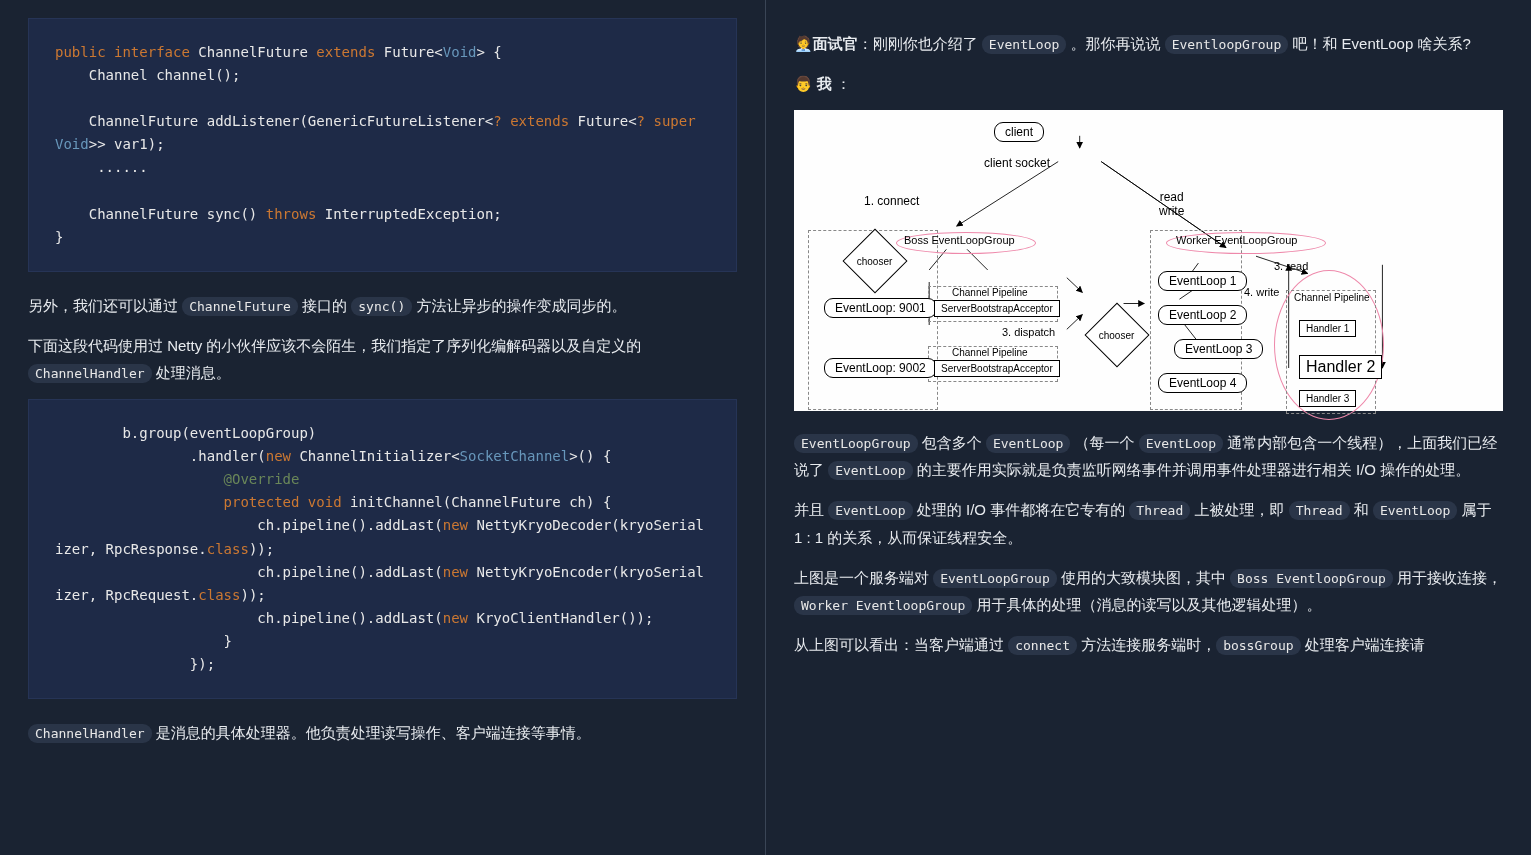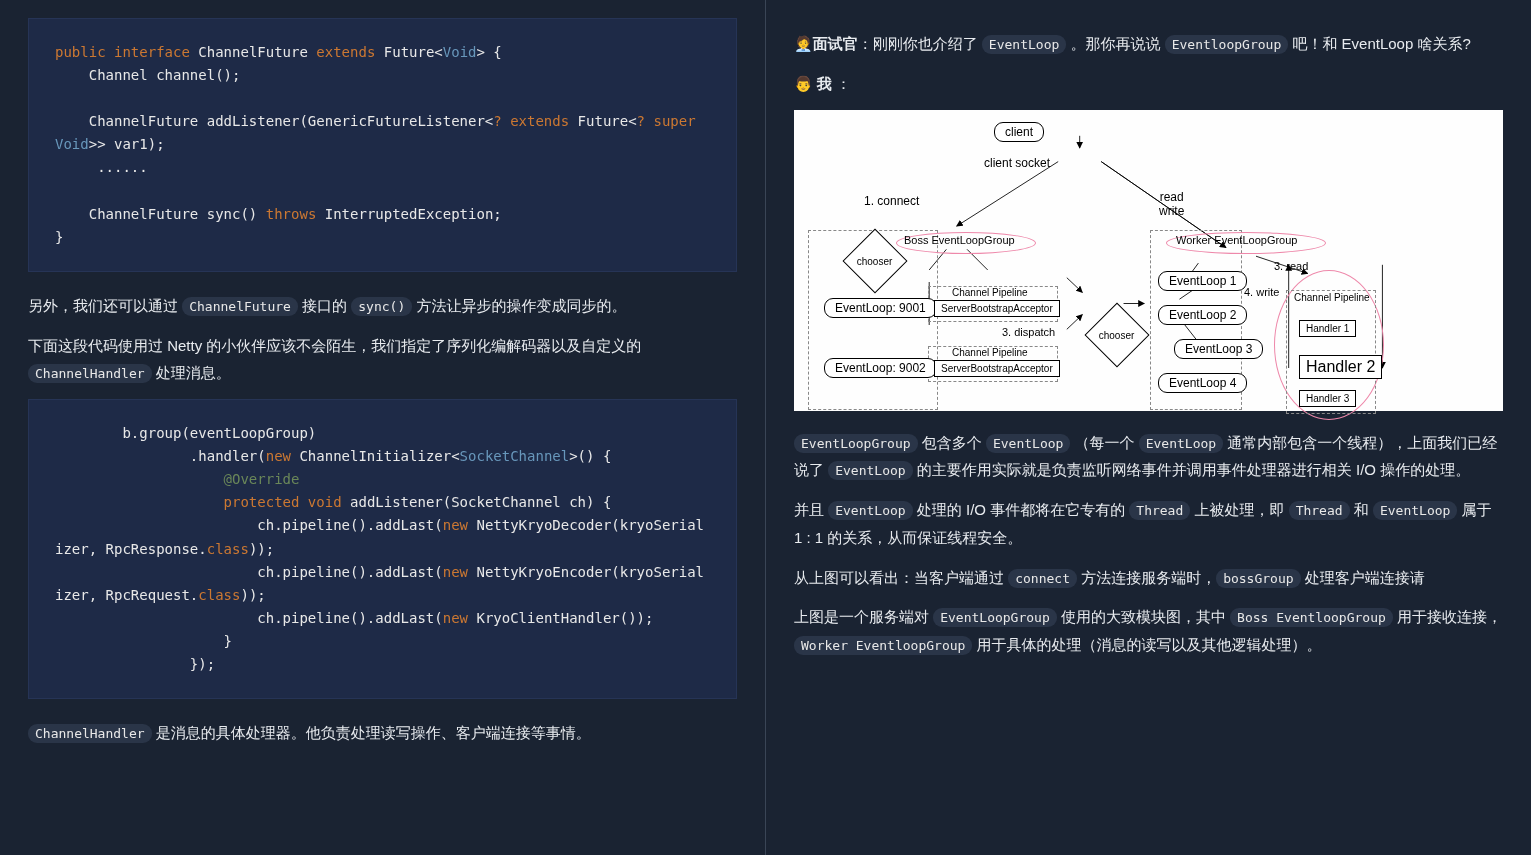--- a/index.html
+++ b/index.html
@@ -41,21 +41,21 @@
 <span>}</span></div>
 
 <p><span>另外，我们还可以通过 </span><span class="ic">ChannelFuture</span><span> 接口的 </span><span class="ic">sync()</span><span> 方法让异步的操作变成同步的。</span></p>
 
 
 <p><span>下面这段代码使用过 Netty 的小伙伴应该不会陌生，我们指定了序列化编解码器以及自定义的</span> <span class="ic">ChannelHandler</span><span> 处理消息。</span></p>
 
 <div class="code-block"><span>        b.group(eventLoopGroup)</span>
 <span>                .handler(</span><span class="kw">new</span><span> ChannelInitializer&lt;</span><span class="gen">SocketChannel</span><span>&gt;() {</span>
 <span class="str">                    @Override</span>
-<span>                    </span><span class="kw">protected void</span><span> addListener(SocketChannel ch) {</span>
+<span>                    </span><span class="kw">protected void</span><span> initChannel(ChannelFuture ch) {</span>
 <span>                        ch.pipeline().addLast(</span><span class="kw">new</span><span> NettyKryoDecoder(kryoSerializer, RpcResponse.</span><span class="kw">class</span><span>));</span>
 <span>                        ch.pipeline().addLast(</span><span class="kw">new</span><span> NettyKryoEncoder(kryoSerializer, RpcRequest.</span><span class="kw">class</span><span>));</span>
 <span>                        ch.pipeline().addLast(</span><span class="kw">new</span><span> KryoClientHandler());</span>
 <span>                    }</span>
 <span>                });</span></div>
 
 <p><span class="ic">ChannelHandler</span><span> 是消息的具体处理器。他负责处理读写操作、客户端连接等事情。</span></p>
 </div>
 
 <div class="col">
@@ -126,17 +126,17 @@
 <div class="lbl" style="left:500px;top:182px;font-size:10px">Channel Pipeline</div>
 <div class="n rect" style="left:505px;top:210px;font-size:10px">Handler 1</div>
 <div class="n rect" style="left:505px;top:245px;font-size:16px">Handler 2</div>
 <div class="n rect" style="left:505px;top:280px;font-size:10px">Handler 3</div>
 </div>
 
 <p><span class="ic">EventLoopGroup</span><span> 包含多个 </span><span class="ic">EventLoop</span><span> （每一个 </span><span class="ic">EventLoop</span><span> 通常内部包含一个线程），上面我们已经说了 </span><span class="ic">EventLoop</span><span> 的主要作用实际就是负责监听网络事件并调用事件处理器进行相关 I/O 操作的处理。</span></p>
 
 <p><span>并且 </span><span class="ic">EventLoop</span><span> 处理的 I/O 事件都将在它专有的 </span><span class="ic">Thread</span><span> 上被处理，即 </span><span class="ic">Thread</span><span> 和 </span><span class="ic">EventLoop</span><span> 属于 1 : 1 的关系，从而保证线程安全。</span></p>
 
+<p><span>上图是一个服务端对 </span><span class="ic">EventLoopGroup</span><span> 使用的大致模块图，其中 </span><span class="ic">Boss EventloopGroup</span><span> 用于接收连接，</span><span class="ic">Worker EventloopGroup</span><span> 用于具体的处理（消息的读写以及其他逻辑处理）。</span></p>
+
 <p><span>从上图可以看出：当客户端通过 </span><span class="ic">connect</span><span> 方法连接服务端时，</span><span class="ic">bossGroup</span><span> 处理客户端连接请</span></p>
-
-<p><span>上图是一个服务端对 </span><span class="ic">EventLoopGroup</span><span> 使用的大致模块图，其中 </span><span class="ic">Boss EventloopGroup</span><span> 用于接收连接，</span><span class="ic">Worker EventloopGroup</span><span> 用于具体的处理（消息的读写以及其他逻辑处理）。</span></p>
 </div>
 </div>
 
 </body></html>

